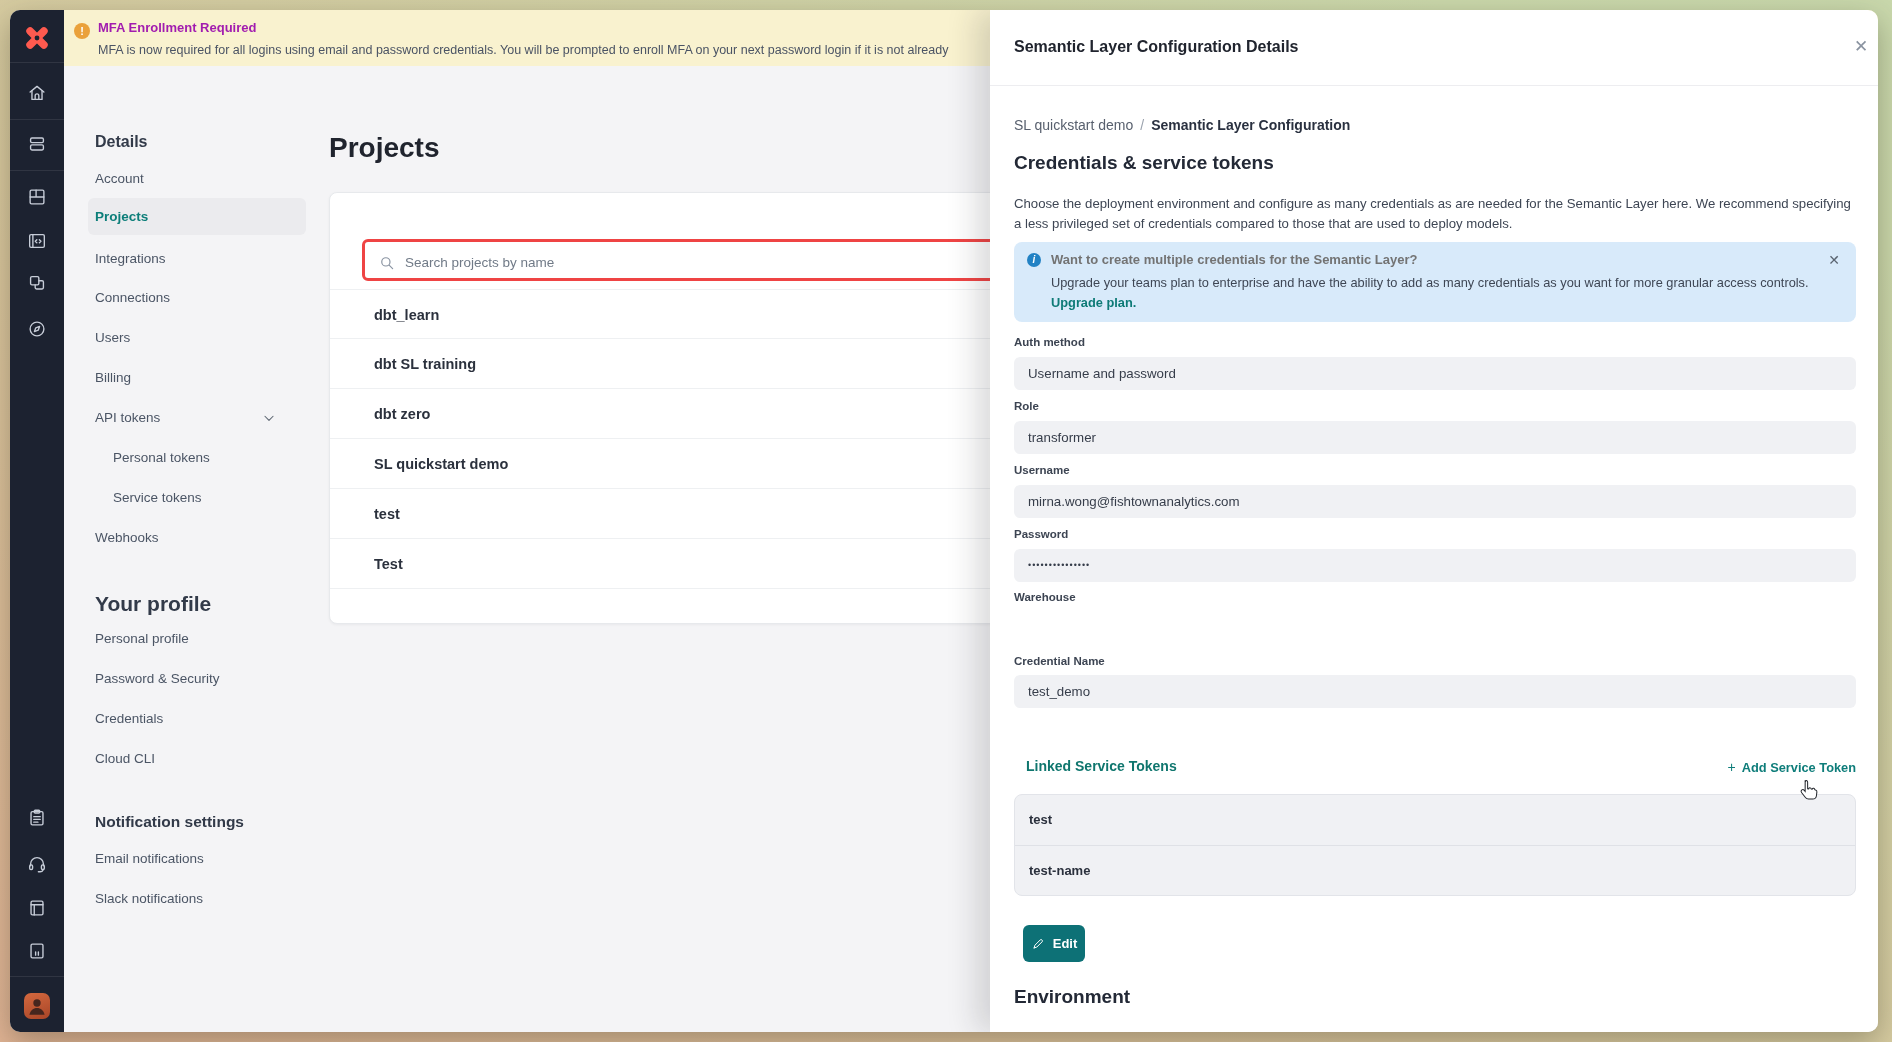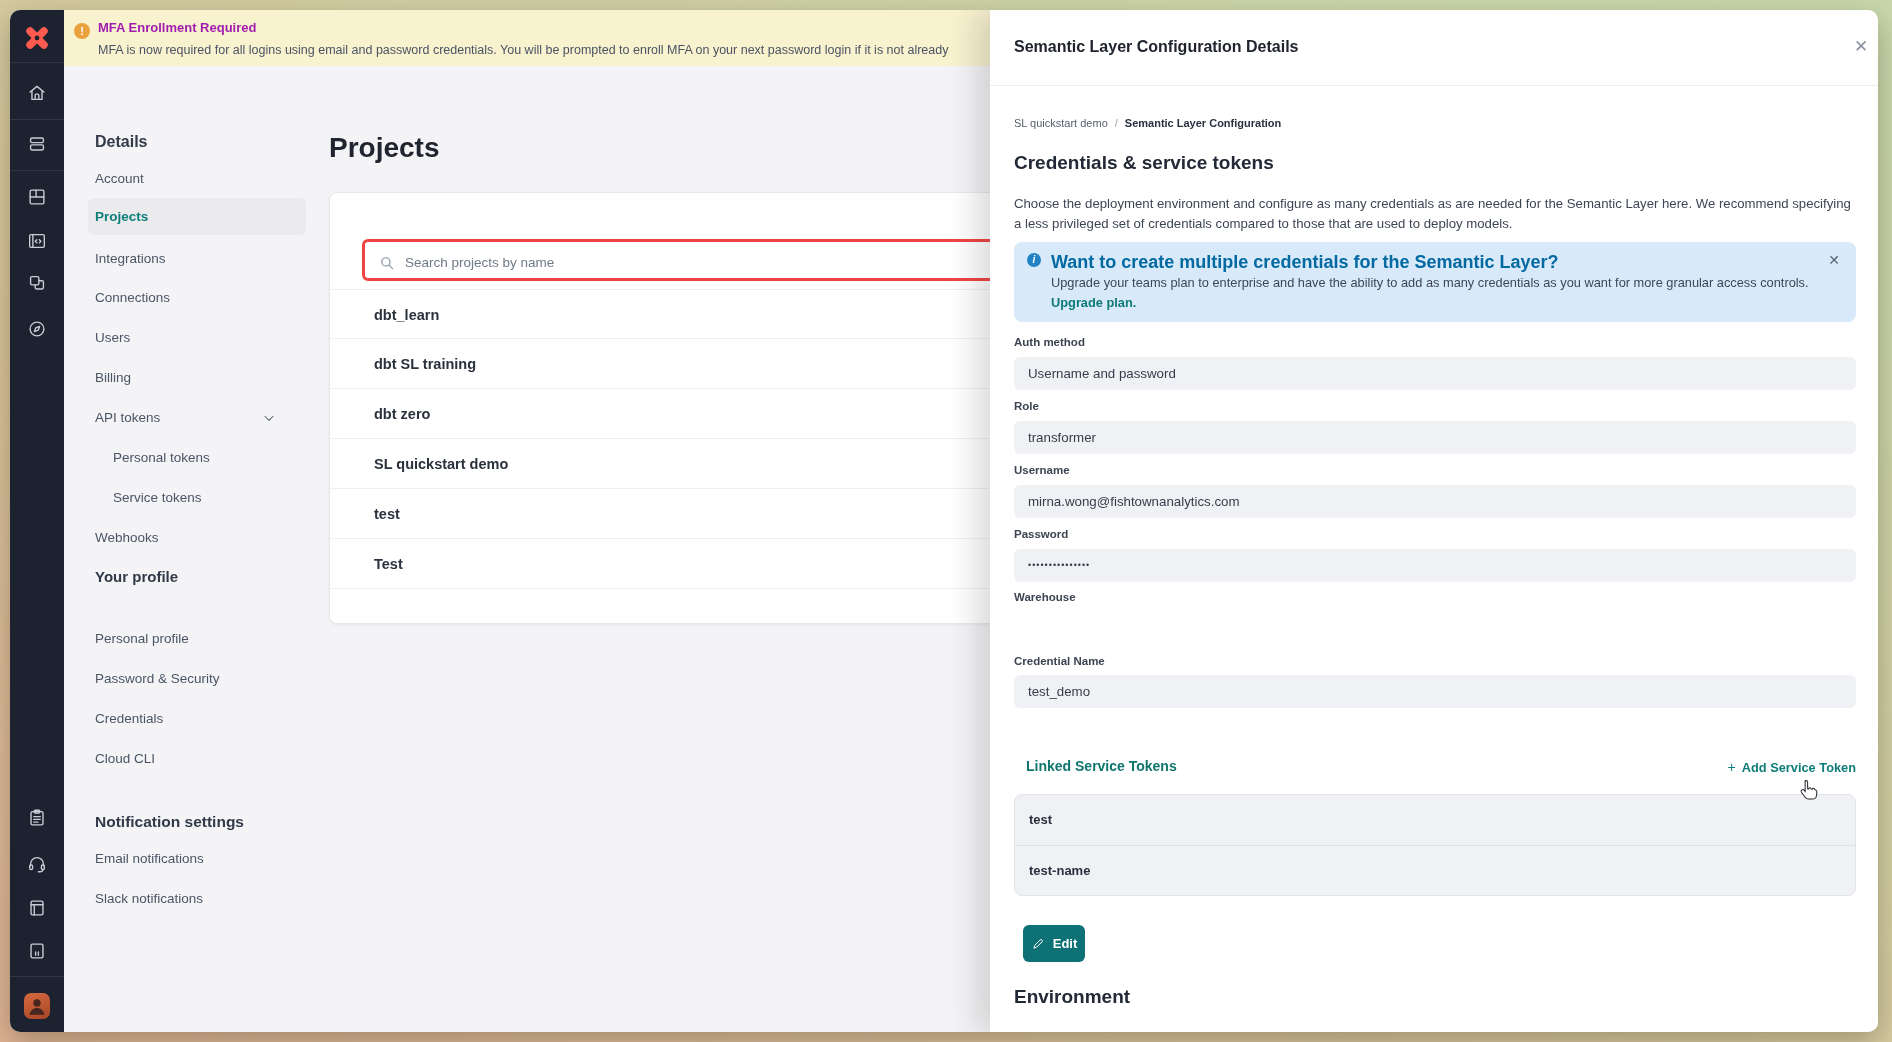--- a/index.html
+++ b/index.html
@@ -50,30 +50,30 @@
   .project-row { height:50px; line-height:50px; border-bottom:1px solid #eef0f2; padding-left:44px;
     font-size:14.5px; font-weight:bold; color:#2b313d; cursor:pointer; }
   .rows .project-row:first-child { border-top:1px solid #eef0f2; }
   
   .panel { position:absolute; left:980px; top:0; width:888px; height:1022px; background:#fff;
     border-top-right-radius:10px; box-shadow:-14px 0 30px rgba(28,30,40,.16); z-index:10; }
   .panel-title { position:absolute; left:24px; top:28px; font-size:16px; font-weight:bold; color:#20242e; }
   .panel-close { position:absolute; left:860px; top:26px; width:22px; height:22px; font-size:17px; color:#8a93a0;
     text-align:center; line-height:22px; cursor:pointer; }
   .panel-sep { position:absolute; left:0; top:75px; width:100%; height:1px; background:#ededf0; }
-  .crumbs { position:absolute; left:24px; top:107px; font-size:11px; color:#58606e; }
+  .crumbs { position:absolute; left:24px; top:107px; font-size:14px; color:#58606e; }
   .crumbs .sep { color:#9aa2ad; margin:0 7px; }
   .crumbs .current { color:#2a3140; font-weight:bold; }
   .crumbs .root { cursor:pointer; }
   .panel-h3 { position:absolute; left:24px; top:142px; font-size:19px; font-weight:bold; color:#232936; }
   .panel-desc { position:absolute; left:24px; top:184px; width:842px; font-size:13.2px; line-height:19.5px; color:#3e4654; }
   .info-banner { position:absolute; left:24px; top:232px; width:842px; height:80px; background:#d8eafa; border-radius:8px; }
   .info-icon { position:absolute; left:13px; top:11px; width:14px; height:14px; border-radius:50%; background:#2282c4;
     color:#fff; font-size:10px; font-weight:bold; text-align:center; line-height:14px; font-style:italic; }
-  .info-title { position:absolute; left:37px; top:10px; font-size:18px; font-weight:bold; color:#0369a1; }
+  .info-title { position:absolute; left:37px; top:10px; font-size:13px; font-weight:bold; color:#737373; }
   .info-body { position:absolute; left:37px; top:33px; font-size:12.8px; color:#3e4654; white-space:nowrap; }
   .info-link { position:absolute; left:37px; top:53px; font-size:12.8px; font-weight:bold; color:#0d7a76; cursor:pointer; }
   .info-close { position:absolute; left:810px; top:8px; width:20px; height:20px; font-size:14px; color:#5a6470;
     text-align:center; line-height:20px; cursor:pointer; }
   .field-label { position:absolute; left:24px; font-size:11.5px; font-weight:bold; color:#3c4452; }
   .field-input { position:absolute; left:24px; width:842px; height:33px; line-height:33px; background:#f0f1f4;
     border-radius:6px; padding-left:14px; font-size:13.3px; color:#363d4a; }
   .tokens-header { position:absolute; left:36px; top:748px; font-size:14px; font-weight:bold; color:#0f766e; }
   .add-token { position:absolute; left:24px; top:749px; width:842px; text-align:right; font-size:12.8px;
     font-weight:bold; color:#0e7d7a; cursor:pointer; }
@@ -199,21 +199,21 @@
   <div class="nav-item" style="top:398px">API tokens</div>
   <div class="nav-chevron">
     <svg width="14" height="14" viewBox="0 0 24 24">
         <path d="M5 9l7 7 7-7"></path>
       </svg>
   </div>
   <div class="nav-item indent" style="top:438px">Personal tokens</div>
   <div class="nav-item indent" style="top:478px">Service tokens</div>
   <div class="nav-item" style="top:518px">Webhooks</div>
 
-  <div class="nav-header" style="top:558px;font-size:15px">Your profile</div>
+  <div class="nav-header" style="top:582px;font-size:21px">Your profile</div>
   <div class="nav-item" style="top:619px">Personal profile</div>
   <div class="nav-item" style="top:659px">Password &amp; Security</div>
   <div class="nav-item" style="top:699px">Credentials</div>
   <div class="nav-item" style="top:739px">Cloud CLI</div>
 
   <div class="nav-header" style="top:803px;font-size:15.5px">Notification settings</div>
   <div class="nav-item" style="top:839px">Email notifications</div>
   <div class="nav-item" style="top:879px">Slack notifications</div>
 
   <div class="page-title">Projects</div>

